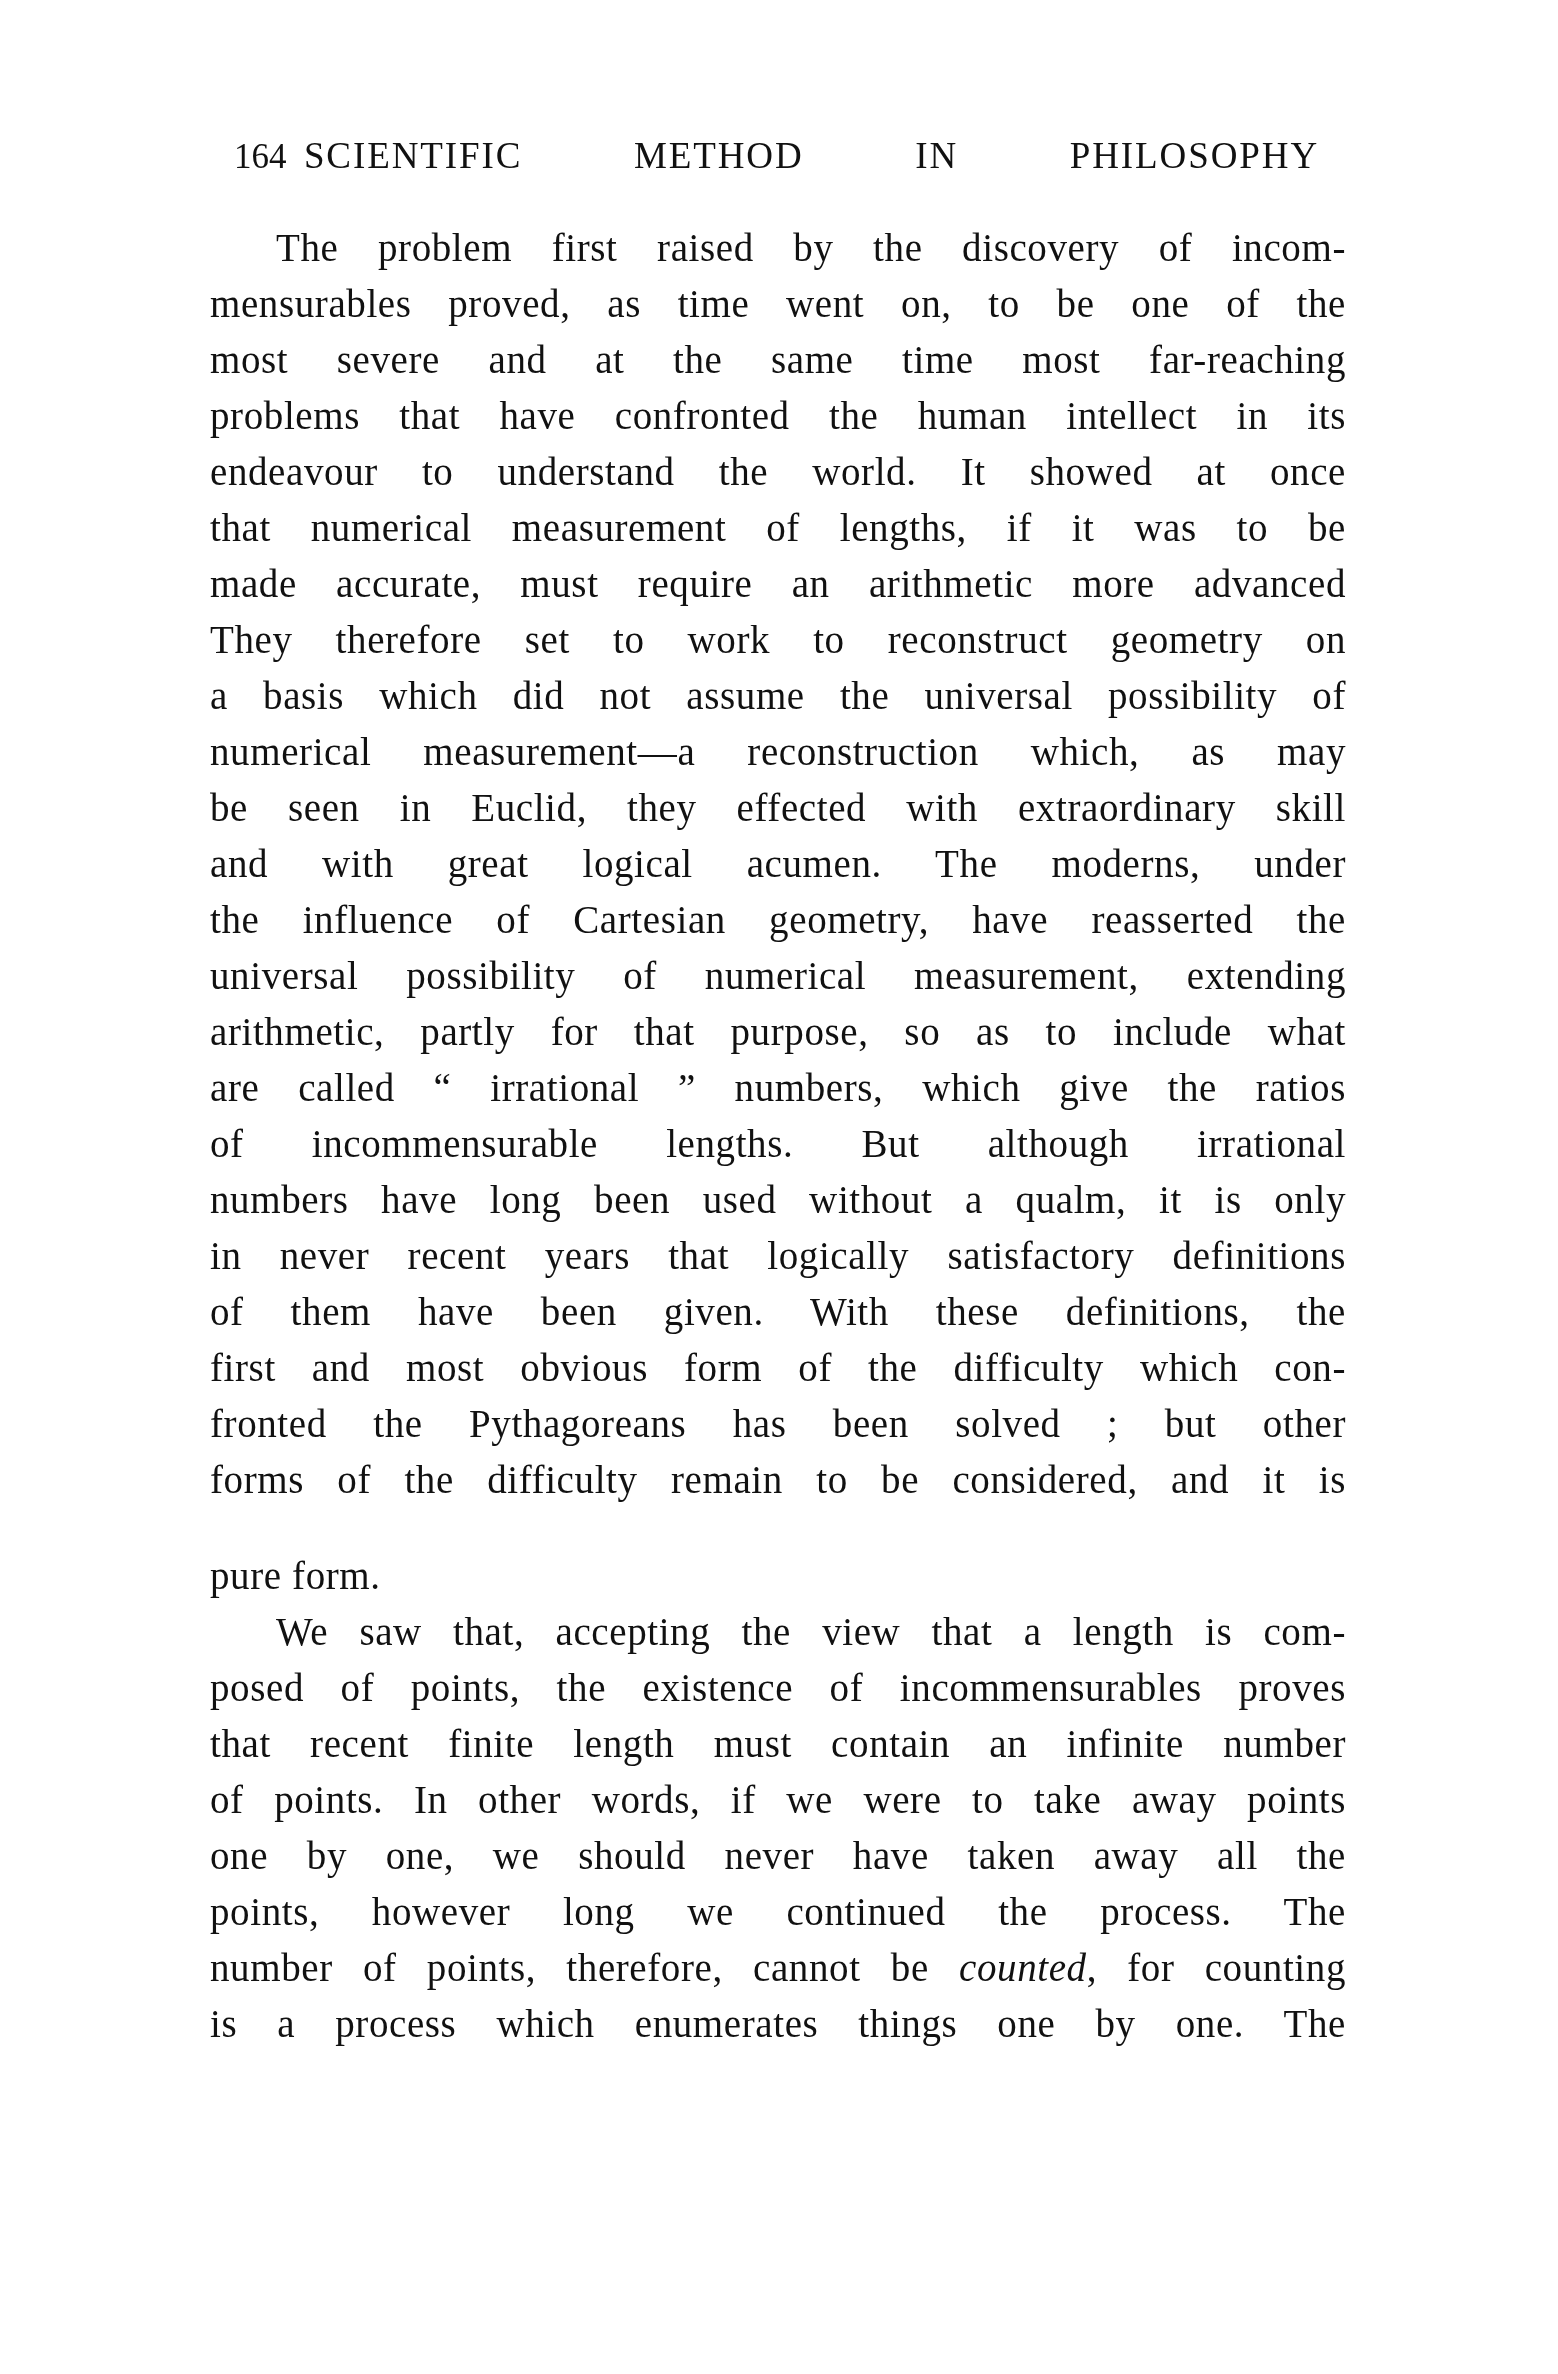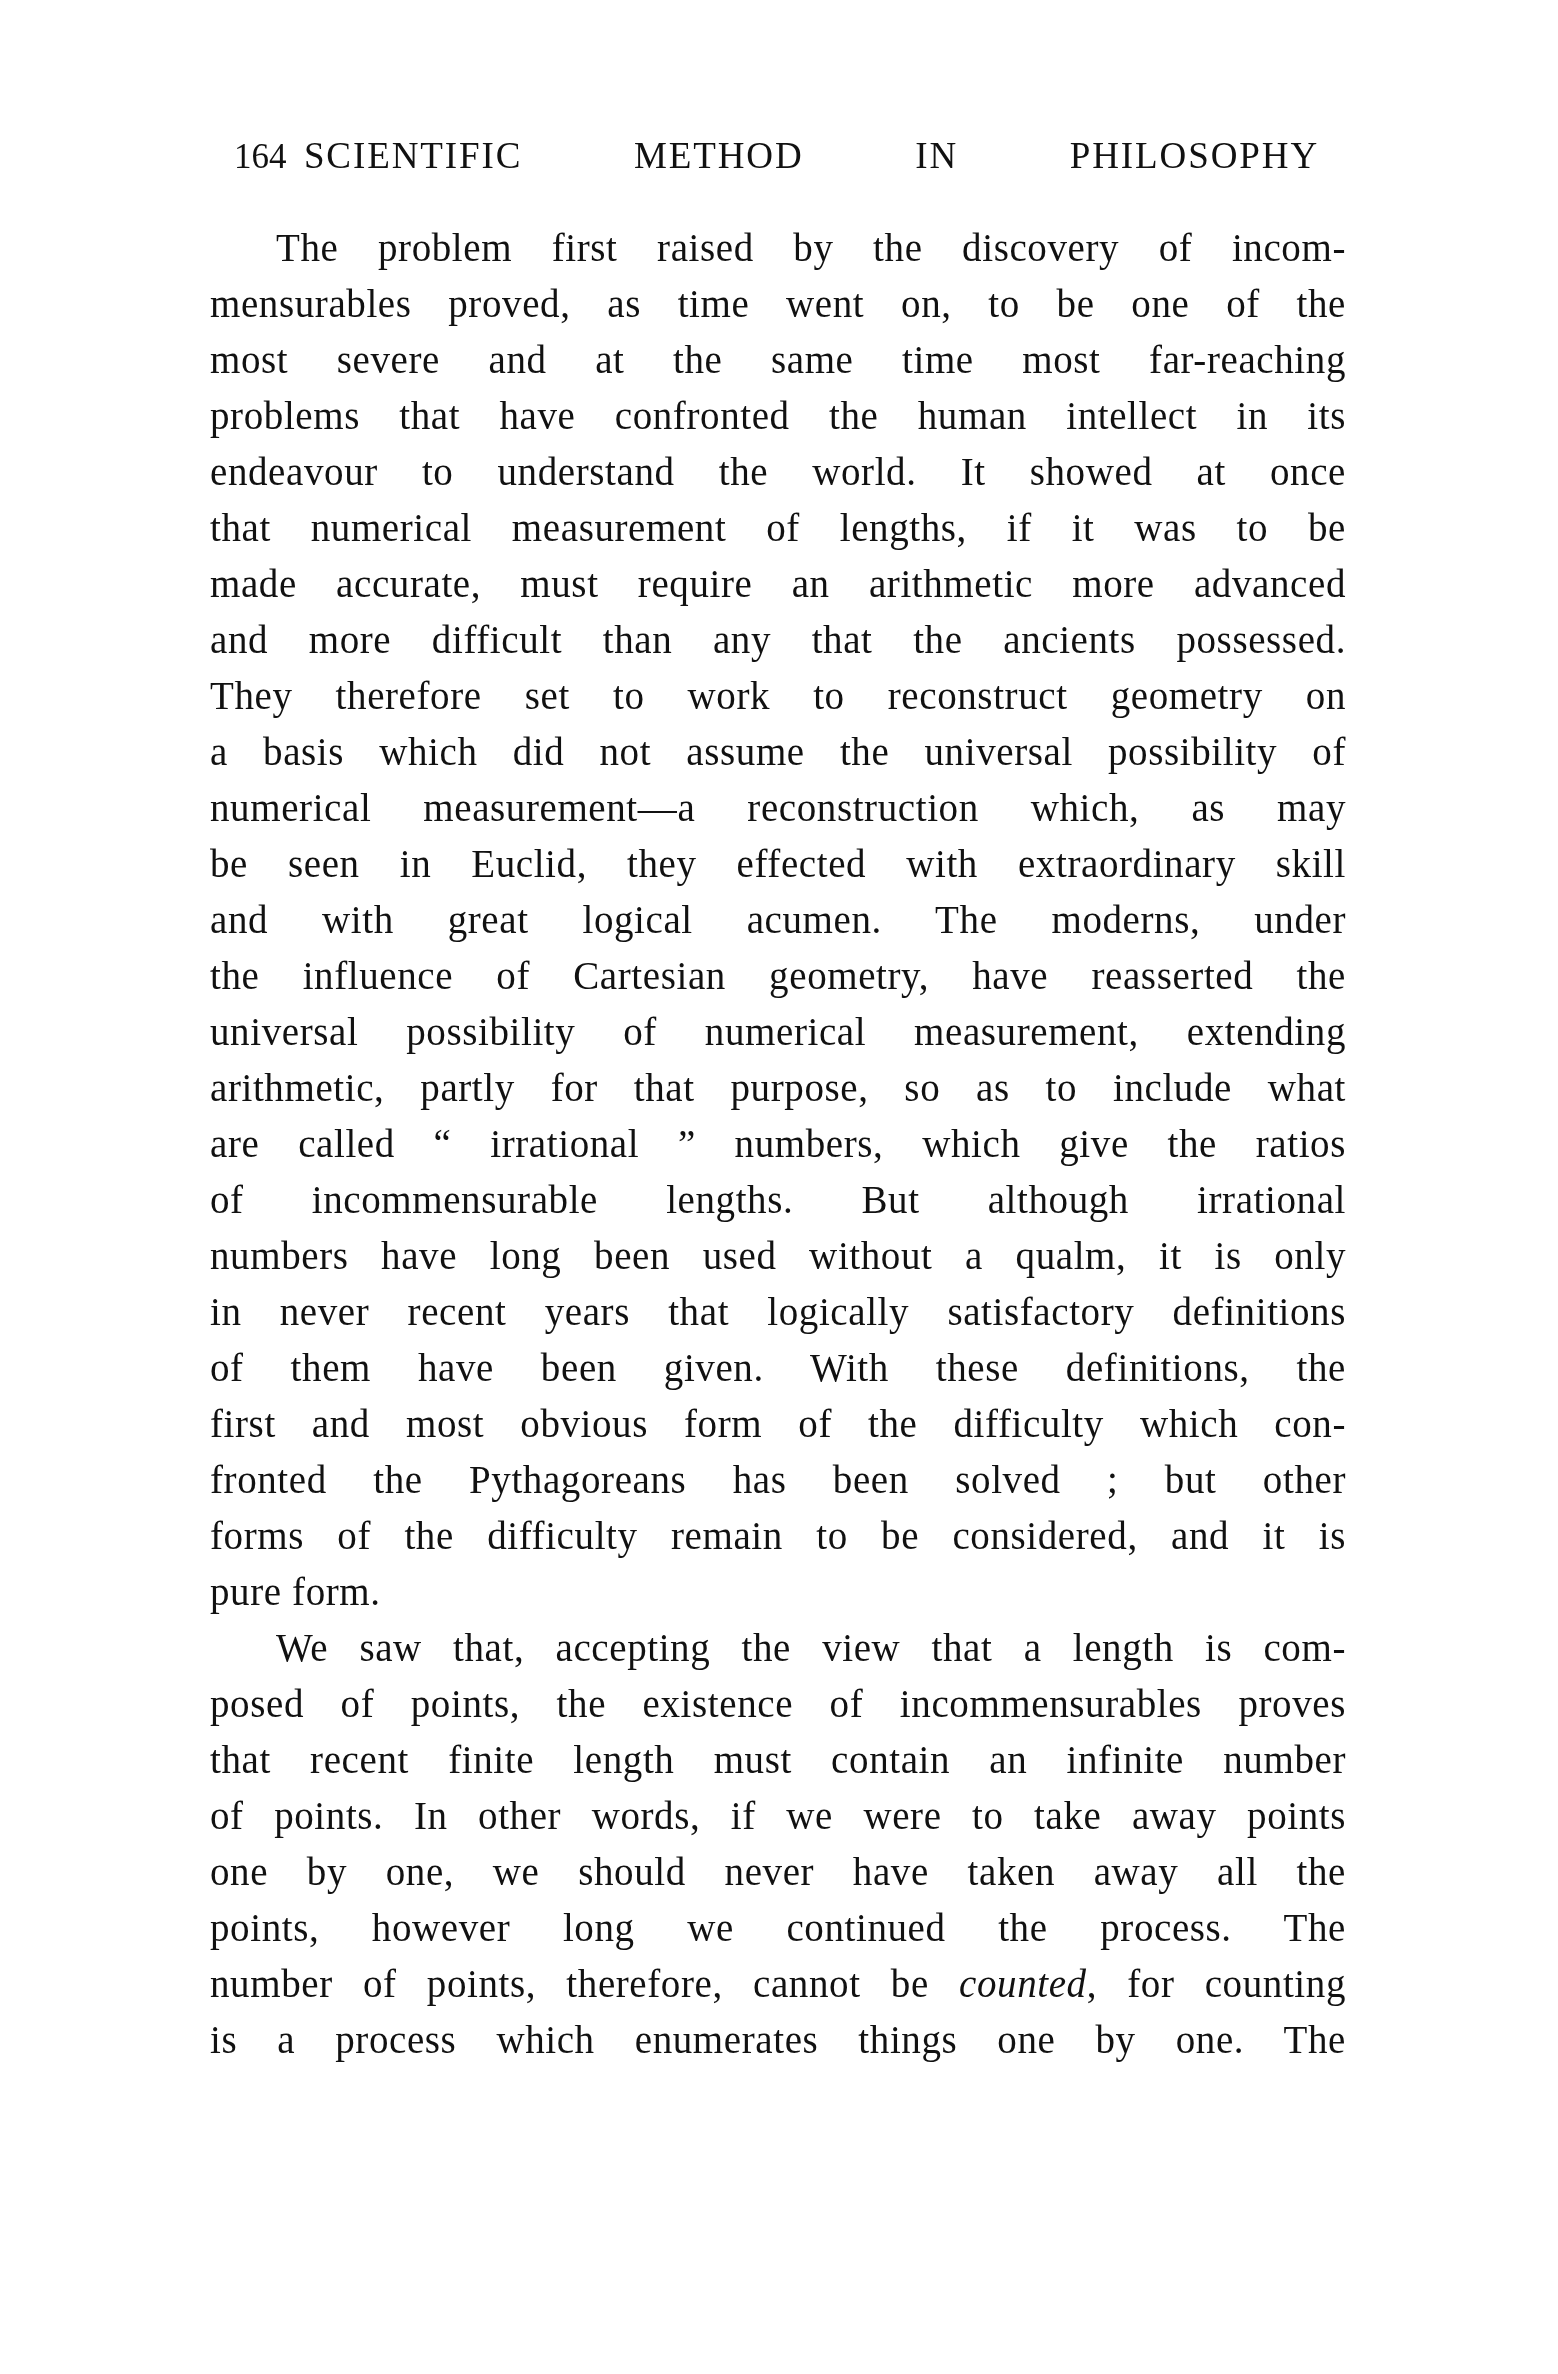--- a/index.html
+++ b/index.html
@@ -59,20 +59,21 @@
     white-space: nowrap;
     text-align: justify;
     text-align-last: justify;
     letter-spacing: 0.6px;
   }
   .line.indent {
     padding-left: 66px;
   }
   .line.last {
     text-align-last: left;
+    margin-top: 40px;
   }
   .line > span.j {
     display: block;
     width: 100%;
     white-space: normal;
     text-align: justify;
     text-align-last: justify;
   }
   .line.last > span.j {
     text-align-last: left;
@@ -109,23 +110,20 @@
       <div class="line">
           <span class="j">endeavour to understand the world.  It showed at once</span>
         </div>
       <div class="line">
           <span class="j">that numerical measurement of lengths, if it was to be</span>
         </div>
       <div class="line">
           <span class="j">made accurate, must require an arithmetic more advanced</span>
         </div>
       <div class="line">
-          <span class="j">and more difficult than any that the ancients possessed.</span>
-        </div>
-      <div class="line">
           <span class="j">They therefore set to work to reconstruct geometry on</span>
         </div>
       <div class="line">
           <span class="j">a basis which did not assume the universal possibility of</span>
         </div>
       <div class="line">
           <span class="j">numerical measurement—a reconstruction which, as may</span>
         </div>
       <div class="line">
           <span class="j">be seen in Euclid, they effected with extraordinary skill</span>

